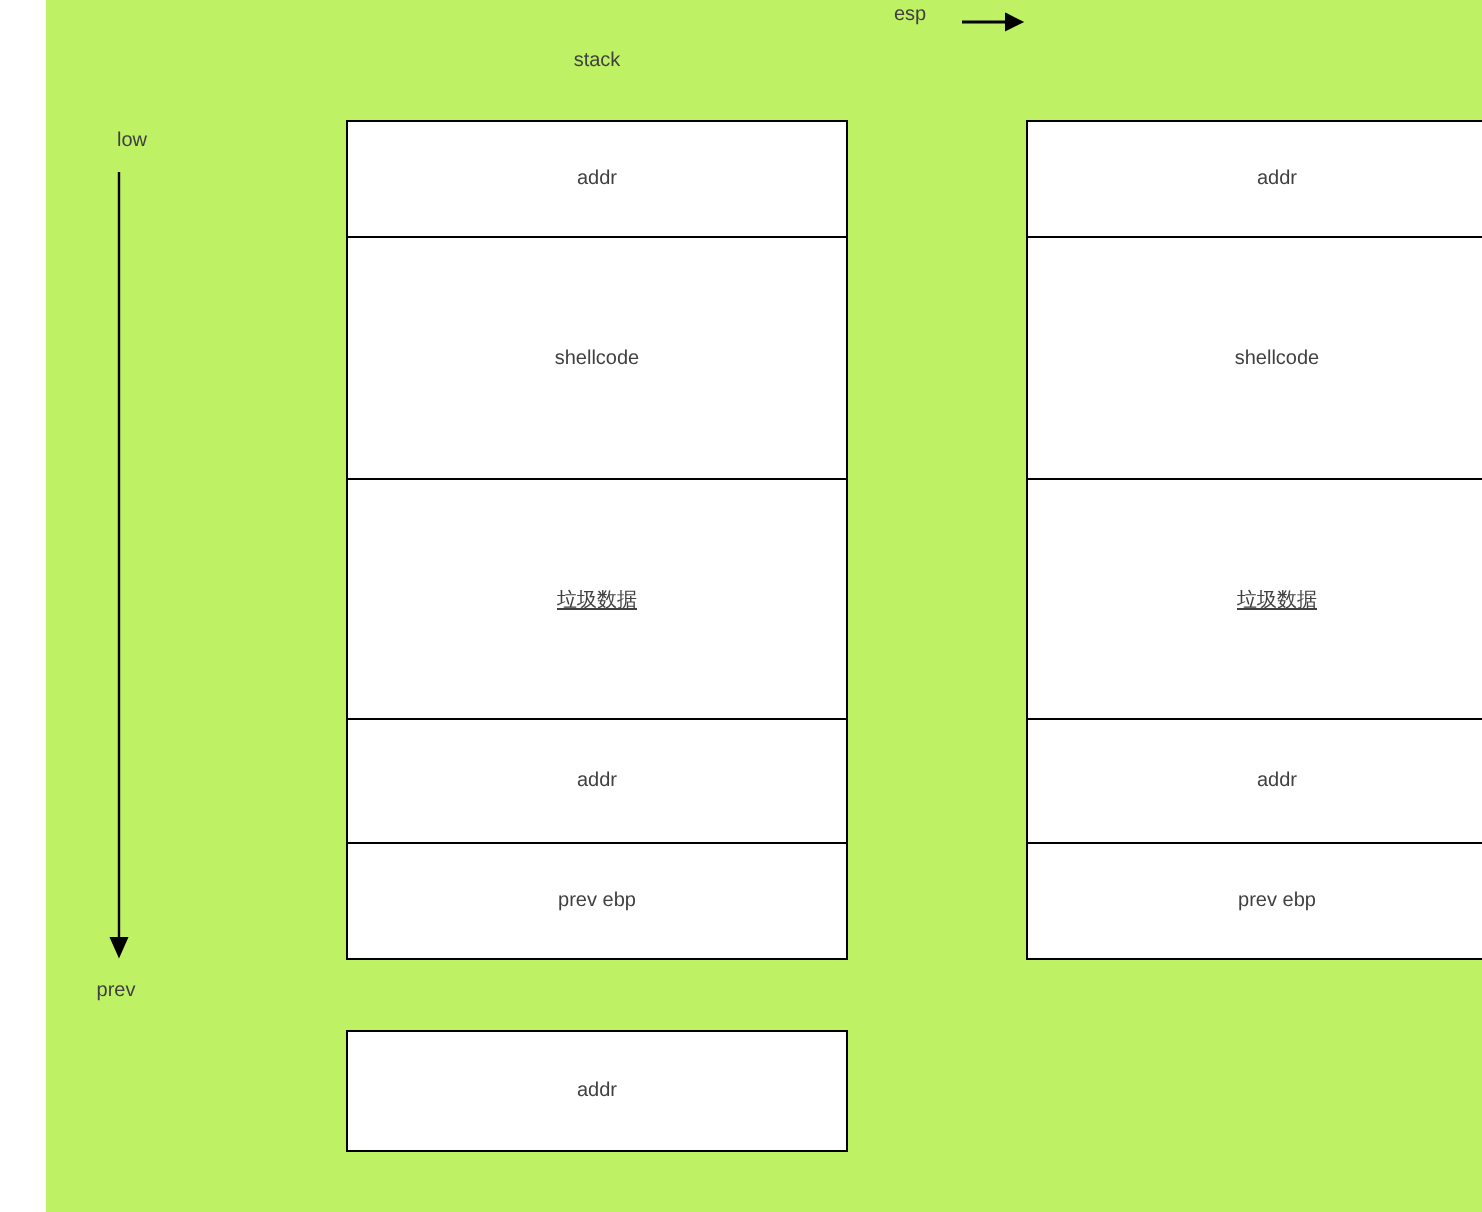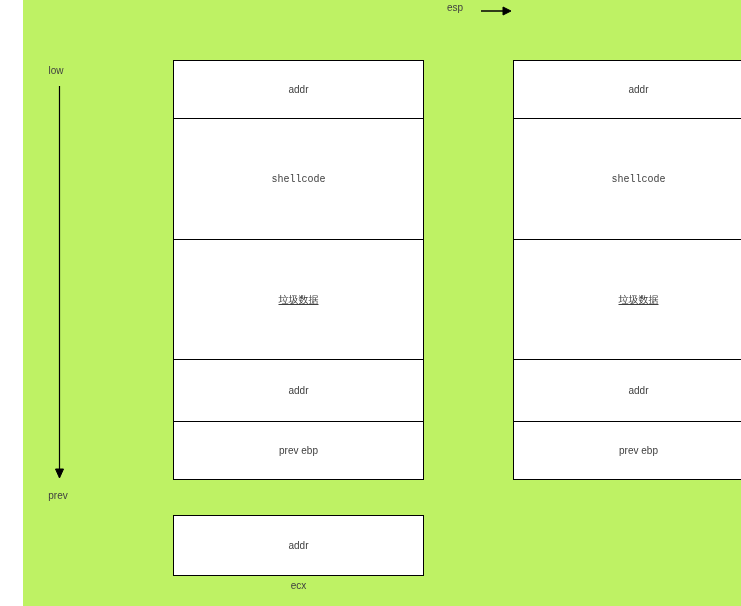--- a/index.html
+++ b/index.html
@@ -39,21 +39,21 @@
     display: flex;
     align-items: center;
     justify-content: center;
     border-bottom: 1px solid #000000;
     box-sizing: content-box;
   }
   .memcol .cell:last-child {
     border-bottom: none;
   }
   .r1 { height: 57px; }
-  .r2 { height: 120px; font-family: Liberation Mono, monospace; }
+  .r2 { height: 120px; }
   .r3 { height: 119px; text-decoration: underline; }
   .r4 { height: 61px; }
   .r5 { height: 57px; }
   .col-stack { left: 150px; }
   .col-buf2  { left: 490px; }
 
   .esp-label {
     left: 410px;
     top: 2px;
     width: 44px;
@@ -61,21 +61,21 @@
   .esp-arrow {
     position: absolute;
     left: 456px;
     top: 4px;
   }
   .axis-arrow {
     position: absolute;
     left: 30px;
     top: 86px;
   }
-  .low-label  { left: 8px; top: 65px;  width: 50px; }
+  .low-label  { left: 18px; top: 65px;  width: 50px; }
   .high-label { left: 10px; top: 490px; width: 50px; }
 
   .ecx-box {
     position: absolute;
     left: 150px;
     top: 515px;
     width: 251px;
     height: 61px;
     border: 1px solid #000000;
     background: #ffffff;
@@ -100,20 +100,21 @@
 <body>
 
 <div class="canvas">
 
   <div class="label esp-label">esp</div>
   <svg class="esp-arrow" width="34" height="14">
     <line x1="2" y1="7" x2="24" y2="7" stroke-width="1.5"></line>
     <polygon points="24,3 32,7 24,11"></polygon>
   </svg>
 
+  <div class="label col-title" style="left:150px;">stack</div>
 
   <div class="label low-label">low</div>
   <svg class="axis-arrow" width="13" height="394">
     <line x1="6.5" y1="0" x2="6.5" y2="384" stroke-width="1.2"></line>
     <polygon points="2.5,383 10.5,383 6.5,392"></polygon>
   </svg>
   <div class="label high-label">prev</div>
 
   <div class="memcol col-stack">
     <div class="cell r1">addr</div>
@@ -127,15 +128,14 @@
     <div class="cell r1">addr</div>
     <div class="cell r2">shellcode</div>
     <div class="cell r3">垃圾数据</div>
     <div class="cell r4">addr</div>
     <div class="cell r5">prev ebp</div>
   </div>
 
   <div class="ecx-box">
     <span>addr</span>
   </div>
-  <div class="label ecx-label">ecx</div>
 
 </div>
 
 </body></html>

